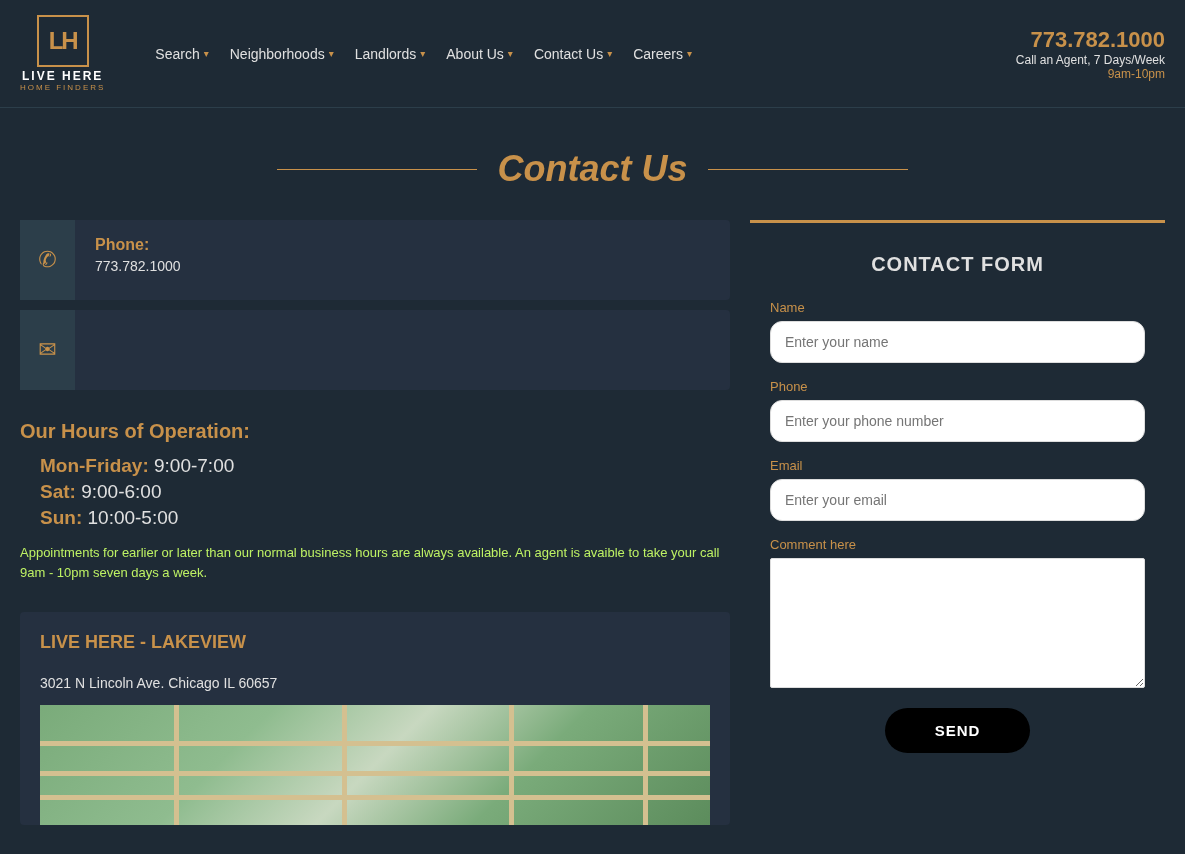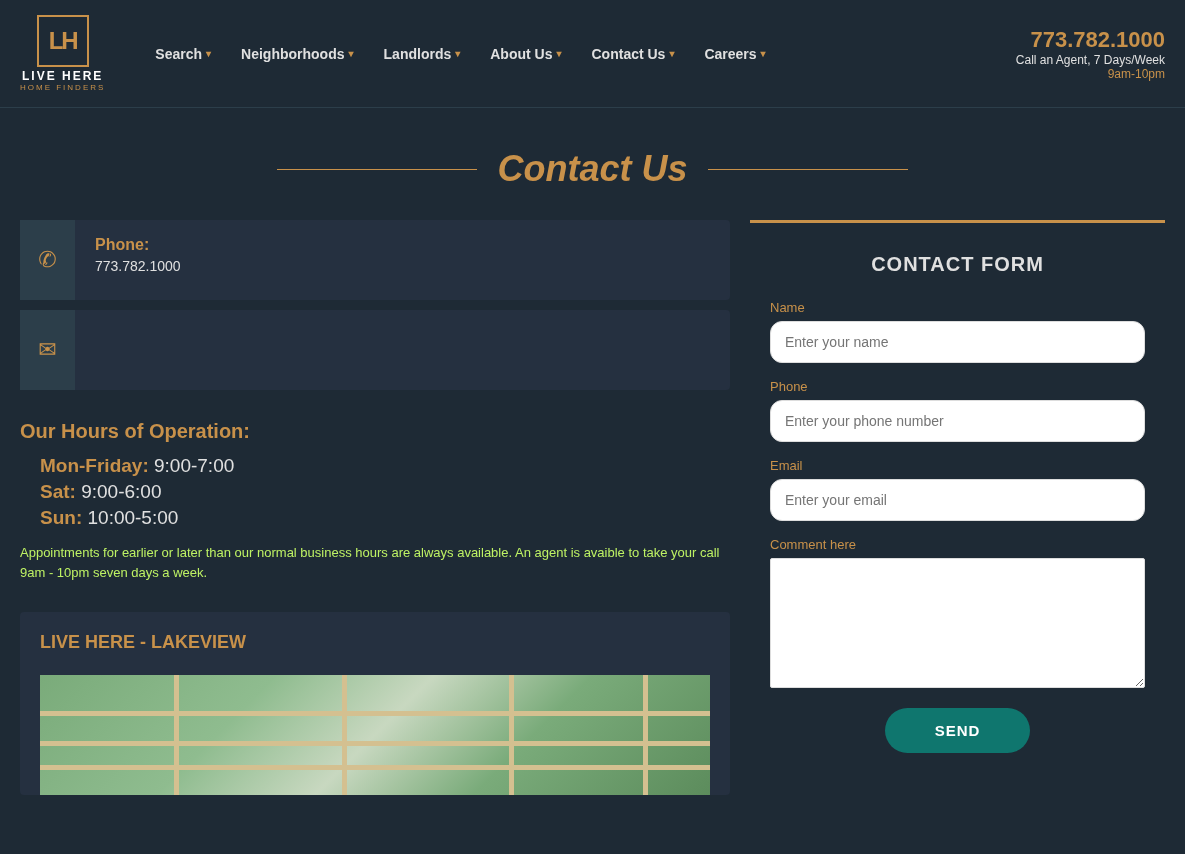--- a/index.html
+++ b/index.html
@@ -49,23 +49,22 @@
     .logo-sub {
       color: #c8914a;
       font-size: 8px;
       letter-spacing: 2px;
       text-align: center;
     }
 
     .nav {
       display: flex;
       align-items: flex-end;
-      gap: 10px;
+      gap: 1px;
       flex: 1;
-      font-weight: bold;
     }
     .nav-item {
       color: #e0e0e0;
       font-size: 14px;
       cursor: pointer;
       display: flex;
       align-items: center;
       gap: 4px;
       padding: 8px 10px;
       white-space: nowrap;
@@ -274,21 +273,21 @@
       border-radius: 2px;
       font-size: 14px;
       color: #888;
       outline: none;
       height: 130px;
       resize: vertical;
     }
     .send-btn {
       display: block;
       margin: 12px auto 0;
-      background-color: #0f766e;
+      background-color: #000000;
       color: #fff;
       border: none;
       border-radius: 30px;
       padding: 14px 50px;
       font-size: 15px;
       font-weight: bold;
       letter-spacing: 1px;
       cursor: pointer;
     }
   </style>
@@ -372,20 +371,21 @@
       </div>
       <div class="hours-row">
         <span class="day">Sun:</span>
         <span>10:00-5:00</span>
       </div>
       <p class="hours-note">Appointments for earlier or later than our normal business hours are always available. An agent is avaible to take your call 9am - 10pm seven days a week.</p>
     </div>
 
     <div class="location-card">
       <div class="location-name">LIVE HERE - LAKEVIEW</div>
+      <div class="location-address">3021 N Lincoln Ave. Chicago IL 60657</div>
       <div class="map-placeholder">
         <div class="map-inner">
 
           <div class="map-road-h" style="top:30%; left:0; width:100%;"></div>
           <div class="map-road-h" style="top:55%; left:0; width:100%;"></div>
           <div class="map-road-h" style="top:75%; left:0; width:100%;"></div>
           <div class="map-road-v" style="left:20%; top:0; height:100%;"></div>
           <div class="map-road-v" style="left:45%; top:0; height:100%;"></div>
           <div class="map-road-v" style="left:70%; top:0; height:100%;"></div>
           <div class="map-road-v" style="left:90%; top:0; height:100%;"></div>

